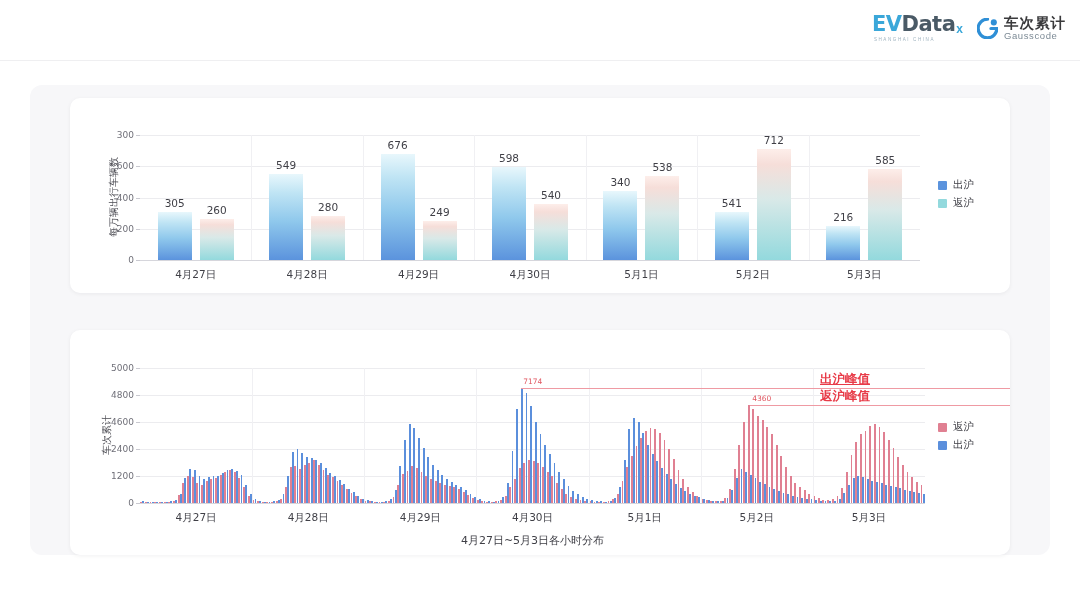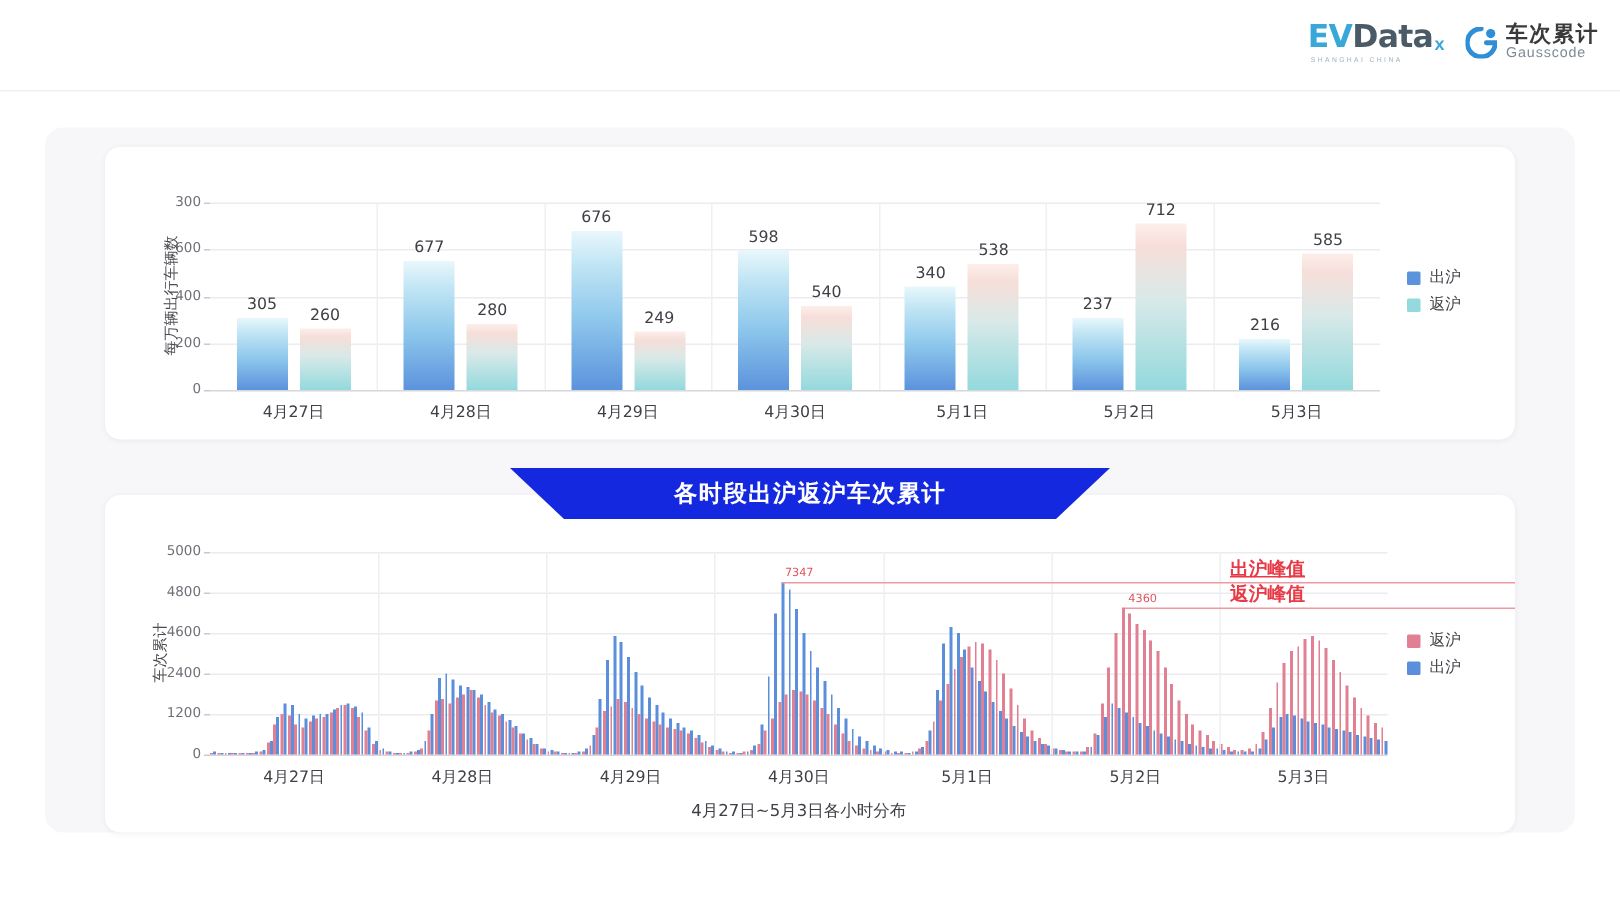--- a/index.html
+++ b/index.html
@@ -167,21 +167,21 @@
       <div class="ytick-mark" style="top: 0px;"></div>
       <div class="axis-base" style="top: 125px;"></div>
       <div class="ylabel" style="left: -76px; top: 54.5px; width: 100px; text-align: center;">每万辆出行车辆数</div>
       <div class="bar out" style="left: 17.7143px; width: 34px; height: 47.6562px;"></div>
       <div class="bar-label" style="left: 34.7143px; top: 62.3438px;">305</div>
       <div class="bar back" style="left: 59.7143px; width: 34px; height: 40.625px;"></div>
       <div class="bar-label" style="left: 76.7143px; top: 69.375px;">260</div>
       <div class="xtick" style="left: 55.7143px; top: 133px;">4月27日</div>
       <div class="daysep" style="left: 111.429px; top: 0px; height: 125px;"></div>
       <div class="bar out" style="left: 129.143px; width: 34px; height: 85.7812px;"></div>
-      <div class="bar-label" style="left: 146.143px; top: 24.2188px;">677</div>
+      <div class="bar-label" style="left: 146.143px; top: 24.2188px;">549</div>
       <div class="bar back" style="left: 171.143px; width: 34px; height: 43.75px;"></div>
       <div class="bar-label" style="left: 188.143px; top: 66.25px;">280</div>
       <div class="xtick" style="left: 167.143px; top: 133px;">4月28日</div>
       <div class="daysep" style="left: 222.857px; top: 0px; height: 125px;"></div>
       <div class="bar out" style="left: 240.571px; width: 34px; height: 105.625px;"></div>
       <div class="bar-label" style="left: 257.571px; top: 4.375px;">676</div>
       <div class="bar back" style="left: 282.571px; width: 34px; height: 38.9062px;"></div>
       <div class="bar-label" style="left: 299.571px; top: 71.0938px;">249</div>
       <div class="xtick" style="left: 278.571px; top: 133px;">4月29日</div>
       <div class="daysep" style="left: 334.286px; top: 0px; height: 125px;"></div>
@@ -191,21 +191,21 @@
       <div class="bar-label" style="left: 411px; top: 53.75px;">540</div>
       <div class="xtick" style="left: 390px; top: 133px;">4月30日</div>
       <div class="daysep" style="left: 445.714px; top: 0px; height: 125px;"></div>
       <div class="bar out" style="left: 463.429px; width: 34px; height: 69.2188px;"></div>
       <div class="bar-label" style="left: 480.429px; top: 40.7812px;">340</div>
       <div class="bar back" style="left: 505.429px; width: 34px; height: 84.0625px;"></div>
       <div class="bar-label" style="left: 522.429px; top: 25.9375px;">538</div>
       <div class="xtick" style="left: 501.429px; top: 133px;">5月1日</div>
       <div class="daysep" style="left: 557.143px; top: 0px; height: 125px;"></div>
       <div class="bar out" style="left: 574.857px; width: 34px; height: 47.9688px;"></div>
-      <div class="bar-label" style="left: 591.857px; top: 62.0312px;">237</div>
+      <div class="bar-label" style="left: 591.857px; top: 62.0312px;">541</div>
       <div class="bar back" style="left: 616.857px; width: 34px; height: 111.25px;"></div>
       <div class="bar-label" style="left: 633.857px; top: -1.25px;">712</div>
       <div class="xtick" style="left: 612.857px; top: 133px;">5月2日</div>
       <div class="daysep" style="left: 668.571px; top: 0px; height: 125px;"></div>
       <div class="bar out" style="left: 686.286px; width: 34px; height: 33.75px;"></div>
       <div class="bar-label" style="left: 703.286px; top: 76.25px;">216</div>
       <div class="bar back" style="left: 728.286px; width: 34px; height: 91.4062px;"></div>
       <div class="bar-label" style="left: 745.286px; top: 18.5938px;">585</div>
       <div class="xtick" style="left: 724.286px; top: 133px;">5月3日</div>
     </div>
@@ -214,23 +214,20 @@
         <span class="legend-swatch" style="background: rgb(91, 147, 221);"></span>
         <span class="legend-text">出沪</span>
       </div>
       <div class="legend-row">
         <span class="legend-swatch" style="background: rgb(147, 217, 221);"></span>
         <span class="legend-text">返沪</span>
       </div>
     </div>
 
   <div class="card" id="card-2"></div>
-  <div class="banner" id="banner-2">
-    <span>各时段出沪返沪车次累计</span>
-  </div>
   <div class="plot" id="plot2" style="left: 140px; top: 368px; width: 785px; height: 135px;">
       <div class="ytick" style="top: 135px;">0</div>
       <div class="ytick-mark" style="top: 135px;"></div>
       <div class="grid-line" style="top: 108px;"></div>
       <div class="ytick" style="top: 108px;">1200</div>
       <div class="ytick-mark" style="top: 108px;"></div>
       <div class="grid-line" style="top: 81px;"></div>
       <div class="ytick" style="top: 81px;">2400</div>
       <div class="ytick-mark" style="top: 81px;"></div>
       <div class="grid-line" style="top: 54px;"></div>
@@ -588,21 +585,21 @@
       <div class="daysep" style="left: 336.429px; top: 0px; height: 135px;"></div>
       <div class="xtick" style="left: 392.5px; top: 143px;">4月30日</div>
       <div class="daysep" style="left: 448.571px; top: 0px; height: 135px;"></div>
       <div class="xtick" style="left: 504.643px; top: 143px;">5月1日</div>
       <div class="daysep" style="left: 560.714px; top: 0px; height: 135px;"></div>
       <div class="xtick" style="left: 616.786px; top: 143px;">5月2日</div>
       <div class="daysep" style="left: 672.857px; top: 0px; height: 135px;"></div>
       <div class="xtick" style="left: 728.929px; top: 143px;">5月3日</div>
       <div class="xcaption" style="left: 392.5px; top: 165px;">4月27日~5月3日各小时分布</div>
       <div class="peak-line" style="top: 19.9125px; left: 380.818px; width: 489.182px;"></div>
-      <div class="peak-value" style="left: 392.818px; top: 8.9125px;">7347</div>
+      <div class="peak-value" style="left: 392.818px; top: 8.9125px;">7174</div>
       <div class="peak-name" style="left: 680px; top: 2.9125px; text-decoration: underline;">出沪峰值</div>
       <div class="peak-line" style="top: 36.9px; left: 609.777px; width: 260.223px;"></div>
       <div class="peak-value" style="left: 621.777px; top: 25.9px;">4360</div>
       <div class="peak-name" style="left: 680px; top: 19.9px;">返沪峰值</div>
     </div>
   <div class="legend" id="legend2" style="left: 938px; top: 420px;">
       <div class="legend-row">
         <span class="legend-swatch" style="background: rgb(224, 128, 146);"></span>
         <span class="legend-text">返沪</span>
       </div>

